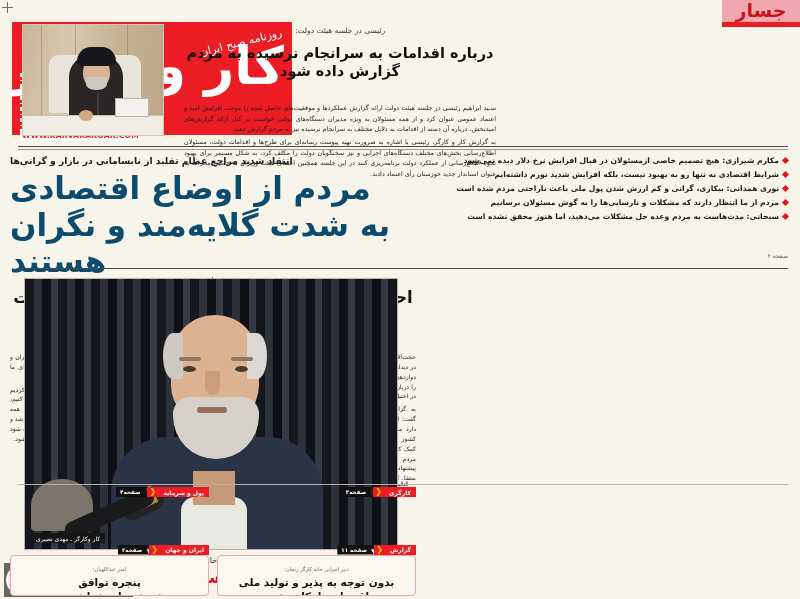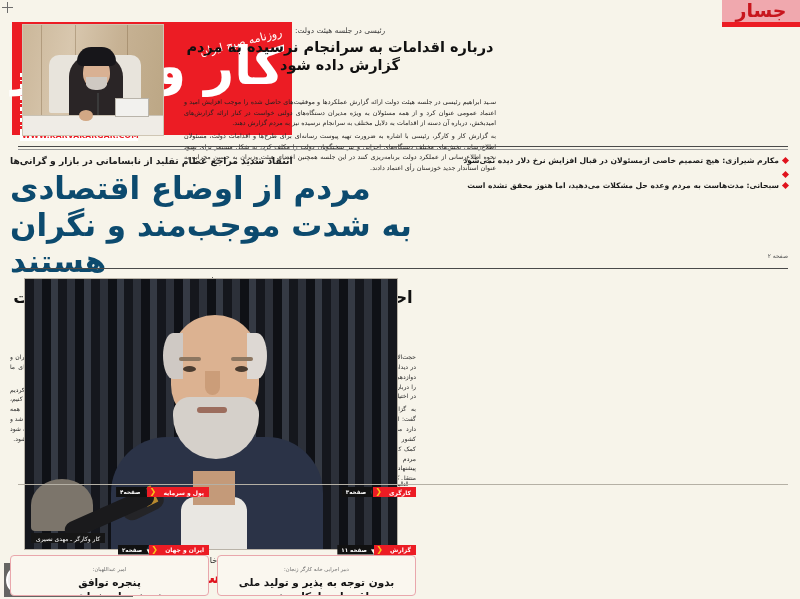--- a/index.html
+++ b/index.html
@@ -141,21 +141,21 @@
     position: absolute; left: 56px; bottom: 14px; width: 14px; height: 11px;
     background: #d2a885; border-radius: 50%;
   }
 
   .top-story {
     position: absolute; right: 304px; top: 26px;
     width: 312px;
   }
   .kicker {
     font-size: 7.5px; color: #3a3a3a; text-align: center;
-    margin-bottom: 3px;
+    margin-bottom: 9px;
   }
   .top-headline {
     font-size: 14.5px; font-weight: bold; color: #111; text-align: center;
     line-height: 1.25; margin-bottom: 23px;
   }
   .top-body p {
     font-size: 6.4px; line-height: 1.62; color: #23211f;
     text-align: justify; text-align-last: right;
     margin-bottom: 3px;
   }
@@ -471,30 +471,39 @@
       <p>به گزارش کار و کارگر، رئیسی با اشاره به ضرورت تهیه پیوست رسانه‌ای برای طرح‌ها و اقدامات دولت، مسئولان اطلاع‌رسانی بخش‌های مختلف دستگاه‌های اجرایی و نیز سخنگویان دولت را مکلف کرد، به شکل مستمر برای بهبود نحوه اطلاع‌رسانی از عملکرد دولت برنامه‌ریزی کنند در این جلسه همچنین اعضای هیئت وزیران به حسین محراب به عنوان استاندار جدید خوزستان رأی اعتماد دادند.</p>
     </div>
   </div>
 
   <div class="rule-full rule-r1"></div>
   <div class="rule-full rule-r2"></div>
 
   <div class="lead">
     <div class="lead-kicker">انتقاد شدید مراجع عظام تقلید از نابسامانی در بازار و گرانی‌ها</div>
     <div class="lead-h1">مردم از اوضاع اقتصادی</div>
-    <div class="lead-h1">به شدت موجب‌مند و نگران هستند</div>
+    <div class="lead-h1">به شدت گلایه‌مند و نگران هستند</div>
   </div>
 
   <div class="bullets">
     <div class="bullet-line">
       <span class="diamond"></span>
       <span>مکارم شیرازی: هیچ تصمیم خاصی ازمسئولان در قبال افزایش نرخ دلار دیده نمی‌شود</span>
     </div>
     <div class="bullet-line">
       <span class="diamond"></span>
+      <span>شرایط اقتصادی نه تنها رو به بهبود نیست، بلکه افزایش شدید تورم داشته‌ایم</span>
+    </div>
+    <div class="bullet-line">
+      <span class="diamond"></span>
+      <span>نوری همدانی: بیکاری، گرانی و کم ارزش شدن پول ملی باعث ناراحتی مردم شده است</span>
+    </div>
+    <div class="bullet-line">
+      <span class="diamond"></span>
+      <span>مردم از ما انتظار دارند که مشکلات و نارسایی‌ها را به گوش مسئولان برسانیم</span>
     </div>
     <div class="bullet-line">
       <span class="diamond"></span>
       <span>سبحانی: مدت‌هاست به مردم وعده حل مشکلات می‌دهید، اما هنوز محقق نشده است</span>
     </div>
   </div>
   <div class="page-ref">صفحه ۲</div>
 
   <div class="rule-full rule-r3"></div>
 

